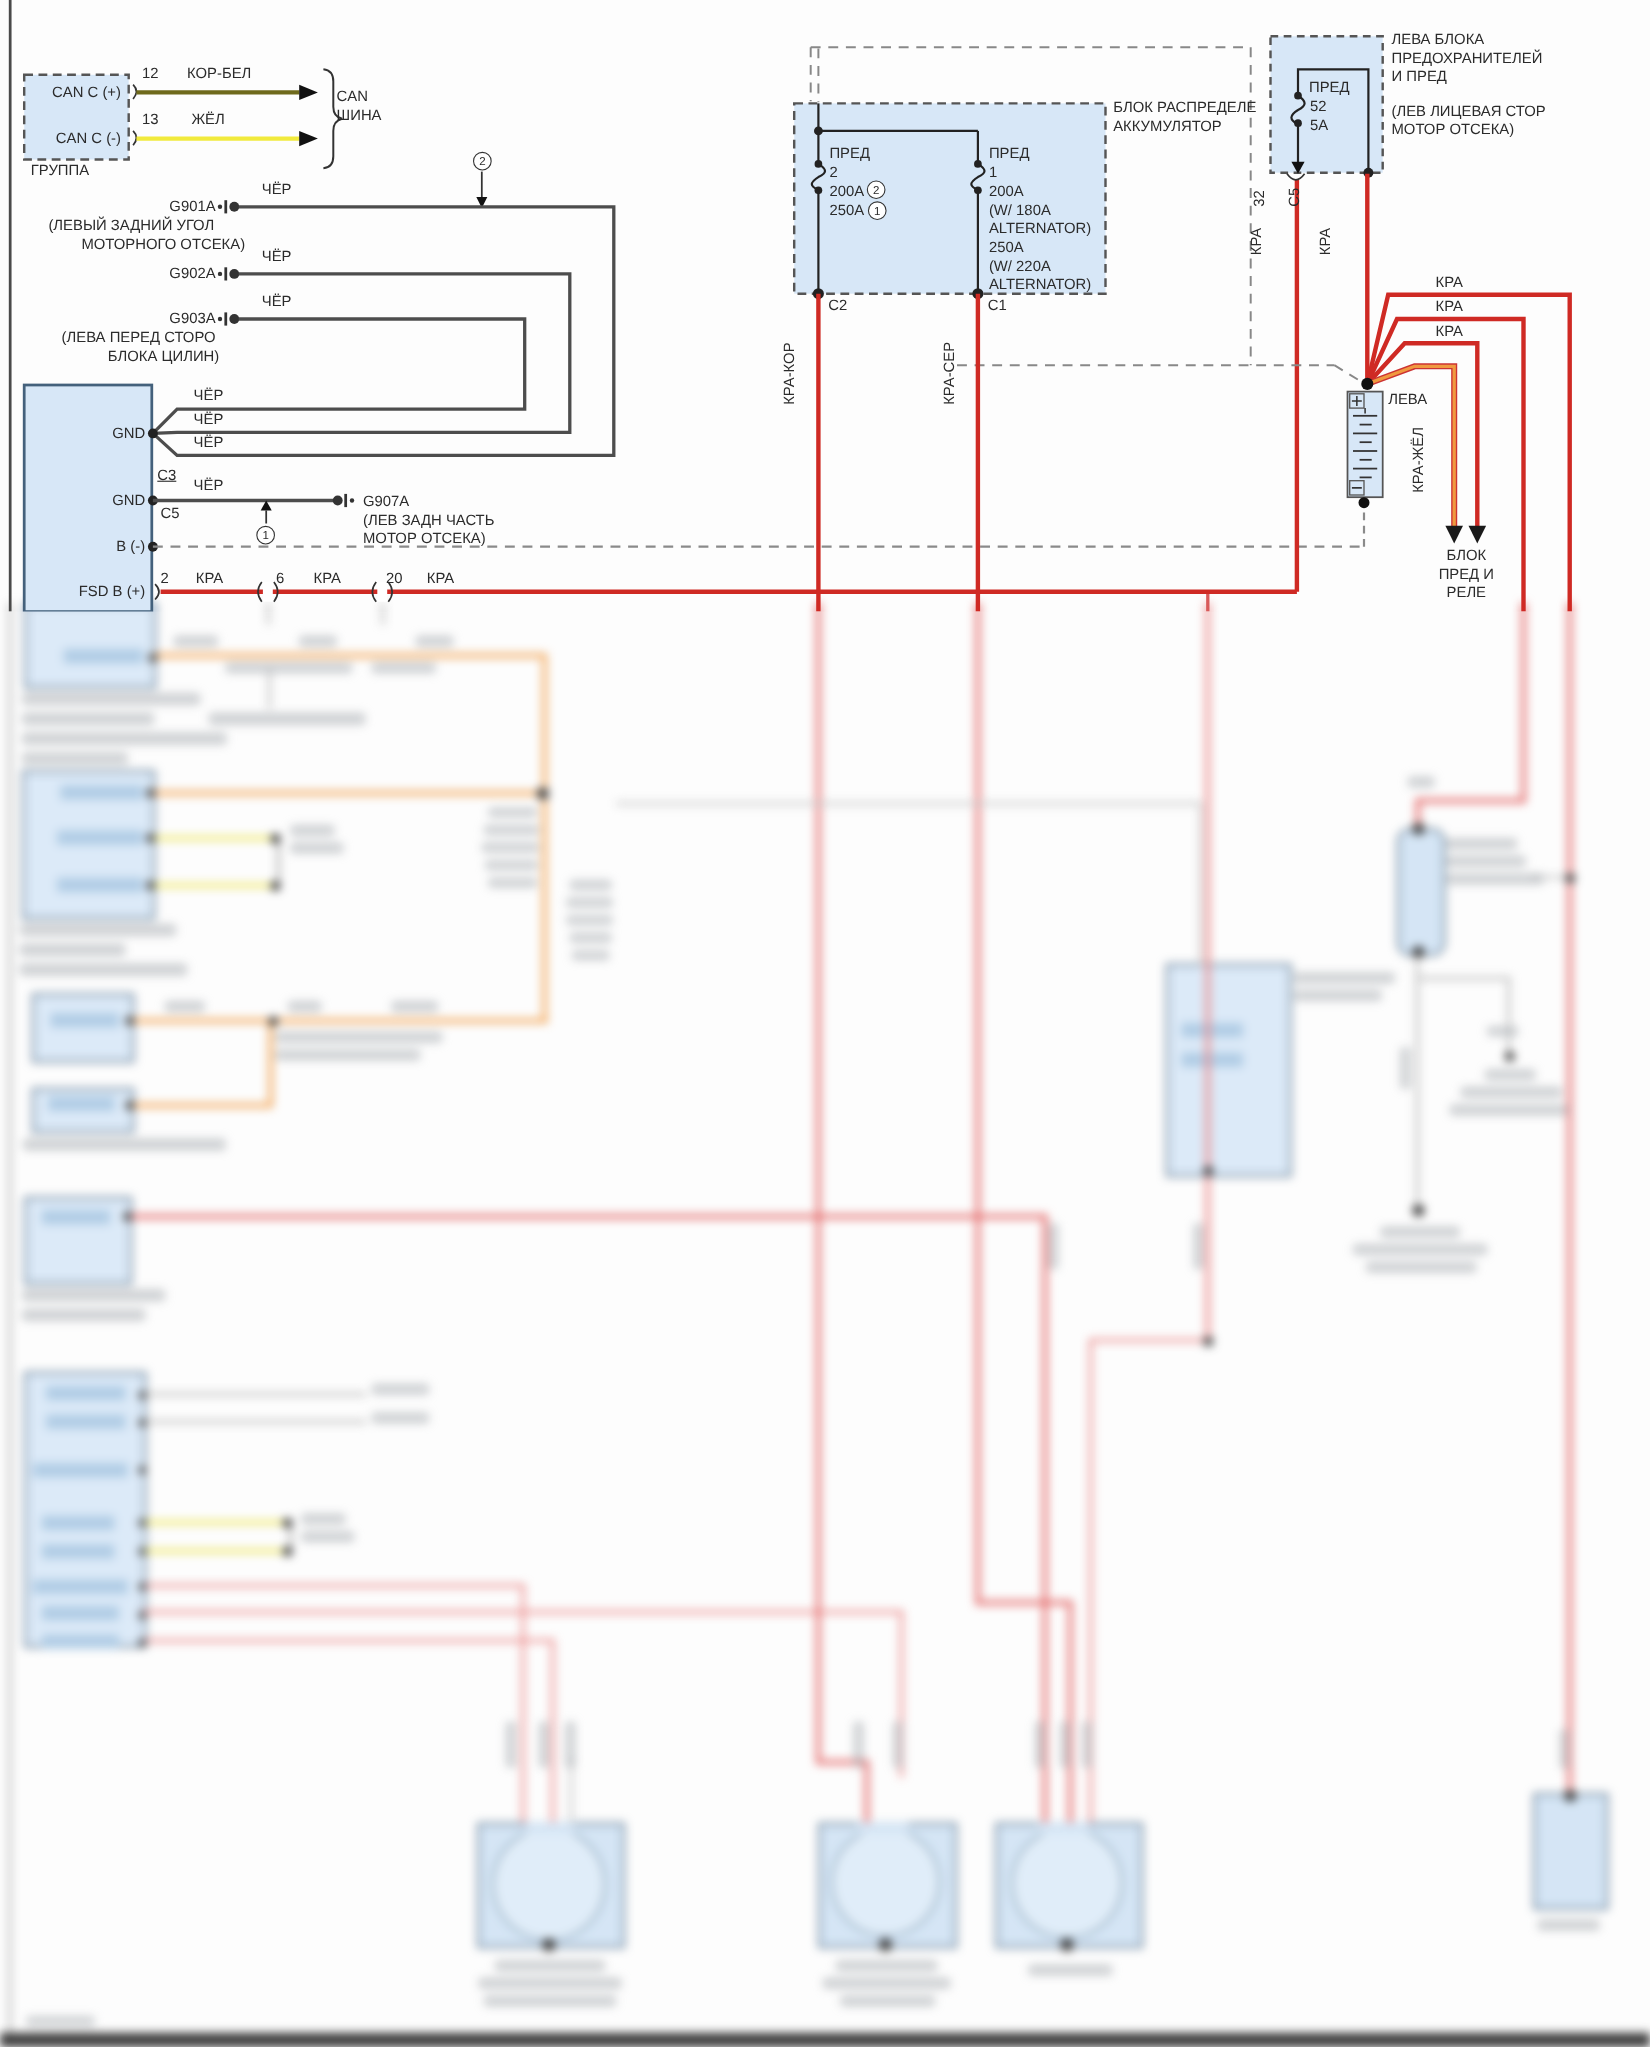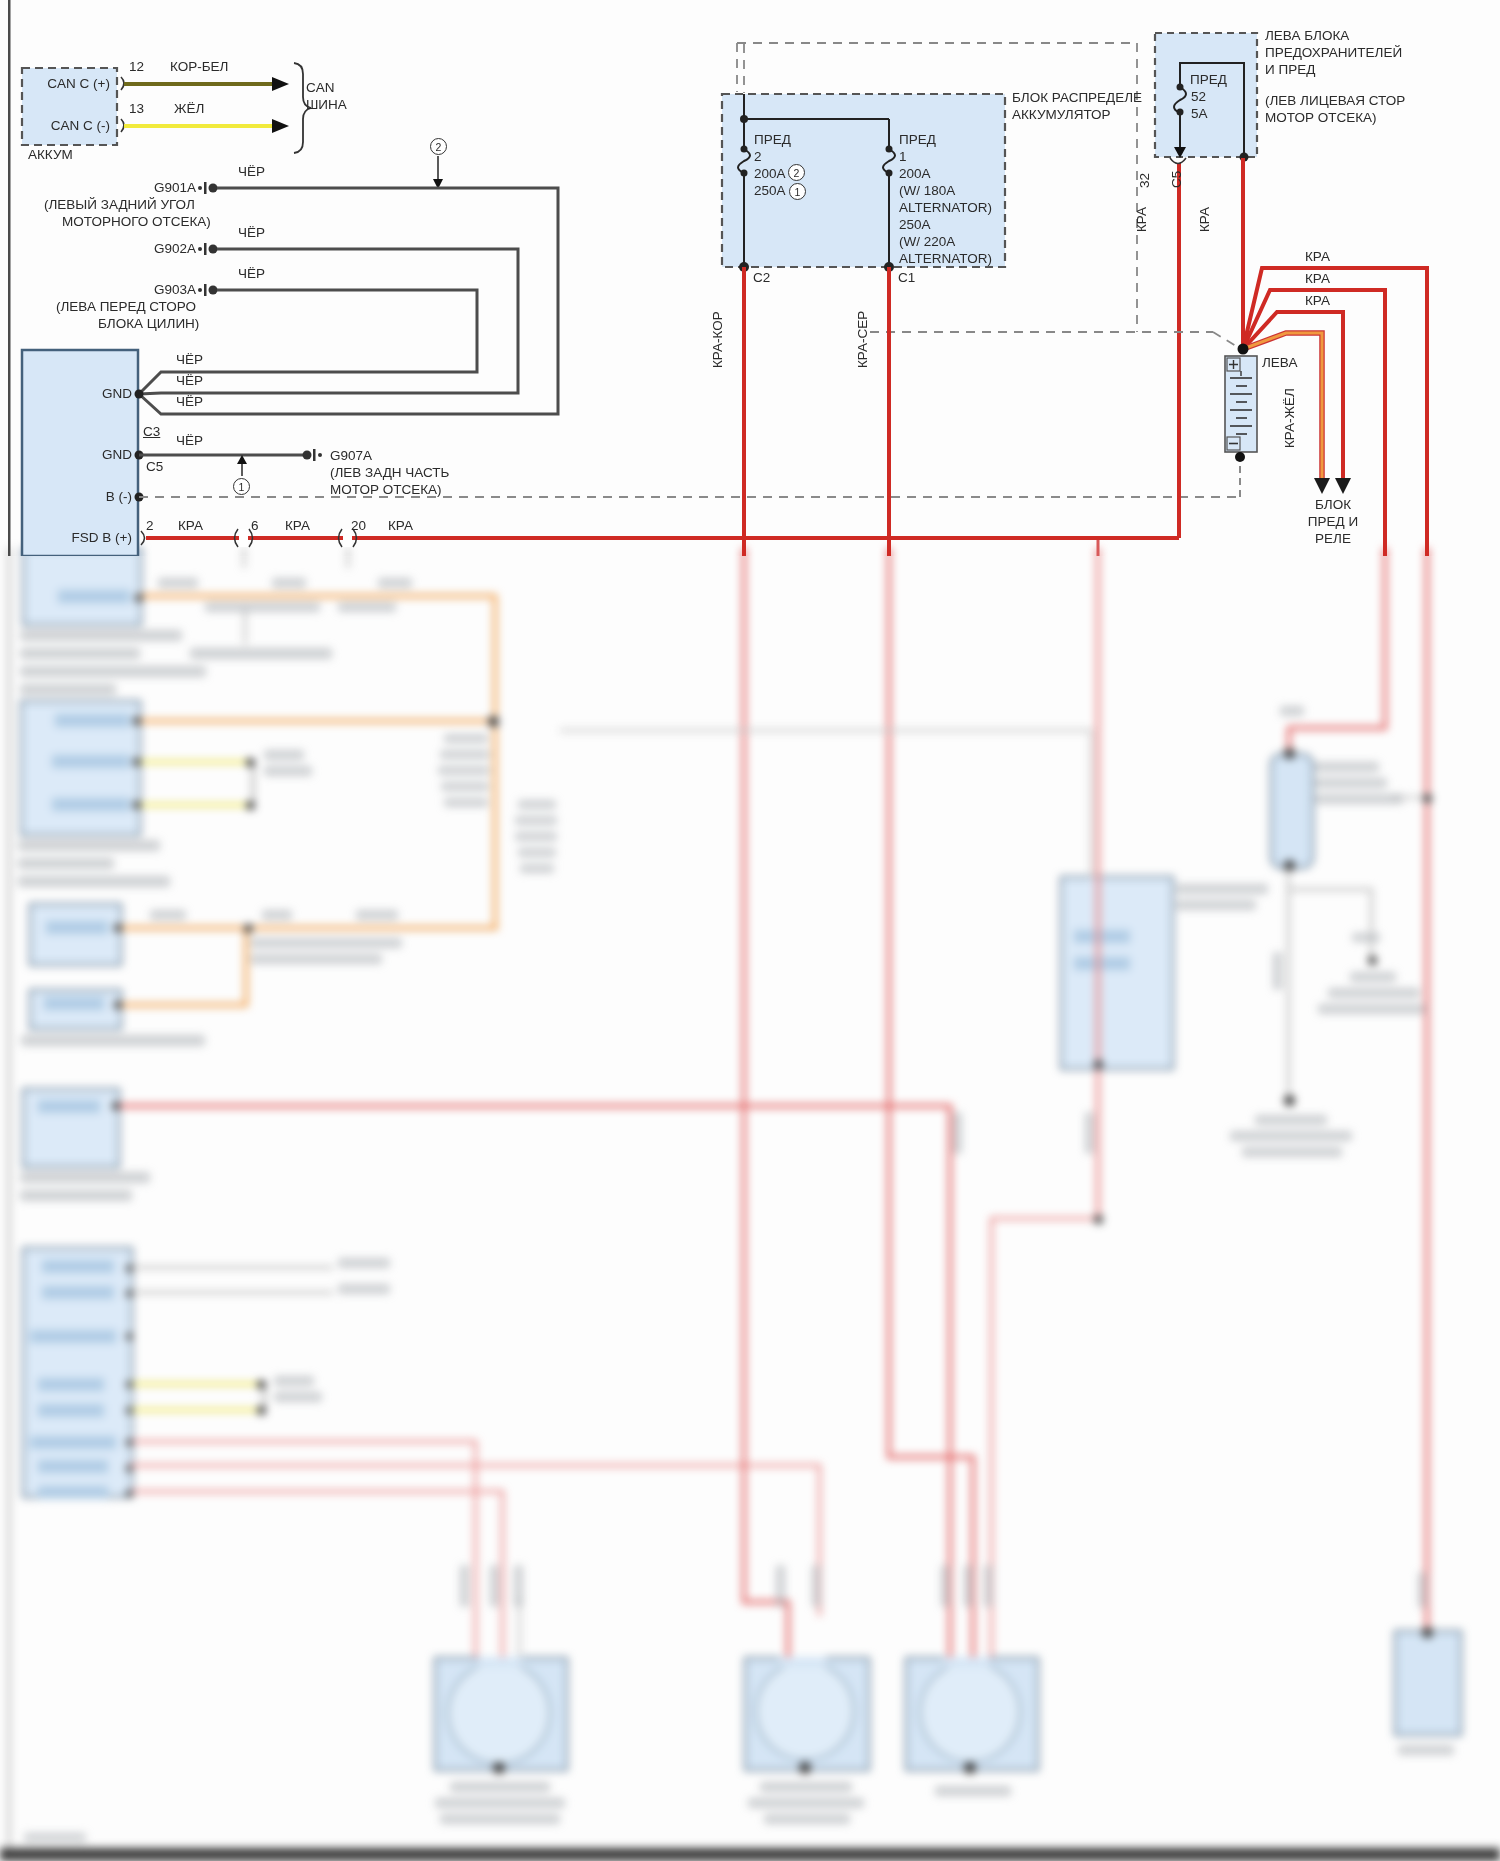--- a/index.html
+++ b/index.html
@@ -349,27 +349,27 @@
   </svg>
 
   <div class="lbl r" style="left:28px;top:76px;width:82px;">CAN C (+)</div>
   <div class="lbl r" style="left:28px;top:118px;width:82px;">CAN C (-)</div>
   <div class="lbl" style="left:129px;top:59px;">12</div>
   <div class="lbl" style="left:170px;top:59px;">КОР-БЕЛ</div>
   <div class="lbl" style="left:129px;top:101px;">13</div>
   <div class="lbl" style="left:174px;top:101px;">ЖЁЛ</div>
   <div class="lbl" style="left:306px;top:80px;">CAN</div>
   <div class="lbl" style="left:306px;top:97px;">ШИНА</div>
-  <div class="lbl" style="left:28px;top:147px;">АККУМ</div>
+  <div class="lbl" style="left:28px;top:147px;">ГРУППА</div>
 
   <div class="circ" style="left:430px;top:138px;">2</div>
   <div class="lbl r" style="left:146px;top:180px;width:50px;">G901A</div>
   <div class="lbl" style="left:238px;top:164px;">ЧЁР</div>
   <div class="lbl" style="left:44px;top:197px;">(ЛЕВЫЙ ЗАДНИЙ УГОЛ</div>
-  <div class="lbl" style="left:62px;top:214px;text-align:right;">МОТОРНОГО ОТСЕКА)</div>
+  <div class="lbl" style="left:74px;top:214px;text-align:right;">МОТОРНОГО ОТСЕКА)</div>
   <div class="lbl r" style="left:146px;top:241px;width:50px;">G902A</div>
   <div class="lbl" style="left:238px;top:225px;">ЧЁР</div>
   <div class="lbl r" style="left:146px;top:282px;width:50px;">G903A</div>
   <div class="lbl" style="left:238px;top:266px;">ЧЁР</div>
   <div class="lbl" style="left:56px;top:299px;">(ЛЕВА ПЕРЕД СТОРО</div>
   <div class="lbl" style="left:98px;top:316px;">БЛОКА ЦИЛИН)</div>
 
   <div class="lbl r" style="left:84px;top:386px;width:48px;">GND</div>
   <div class="lbl" style="left:143px;top:424px;text-decoration:underline;">C3</div>
   <div class="lbl" style="left:176px;top:352px;">ЧЁР</div>

